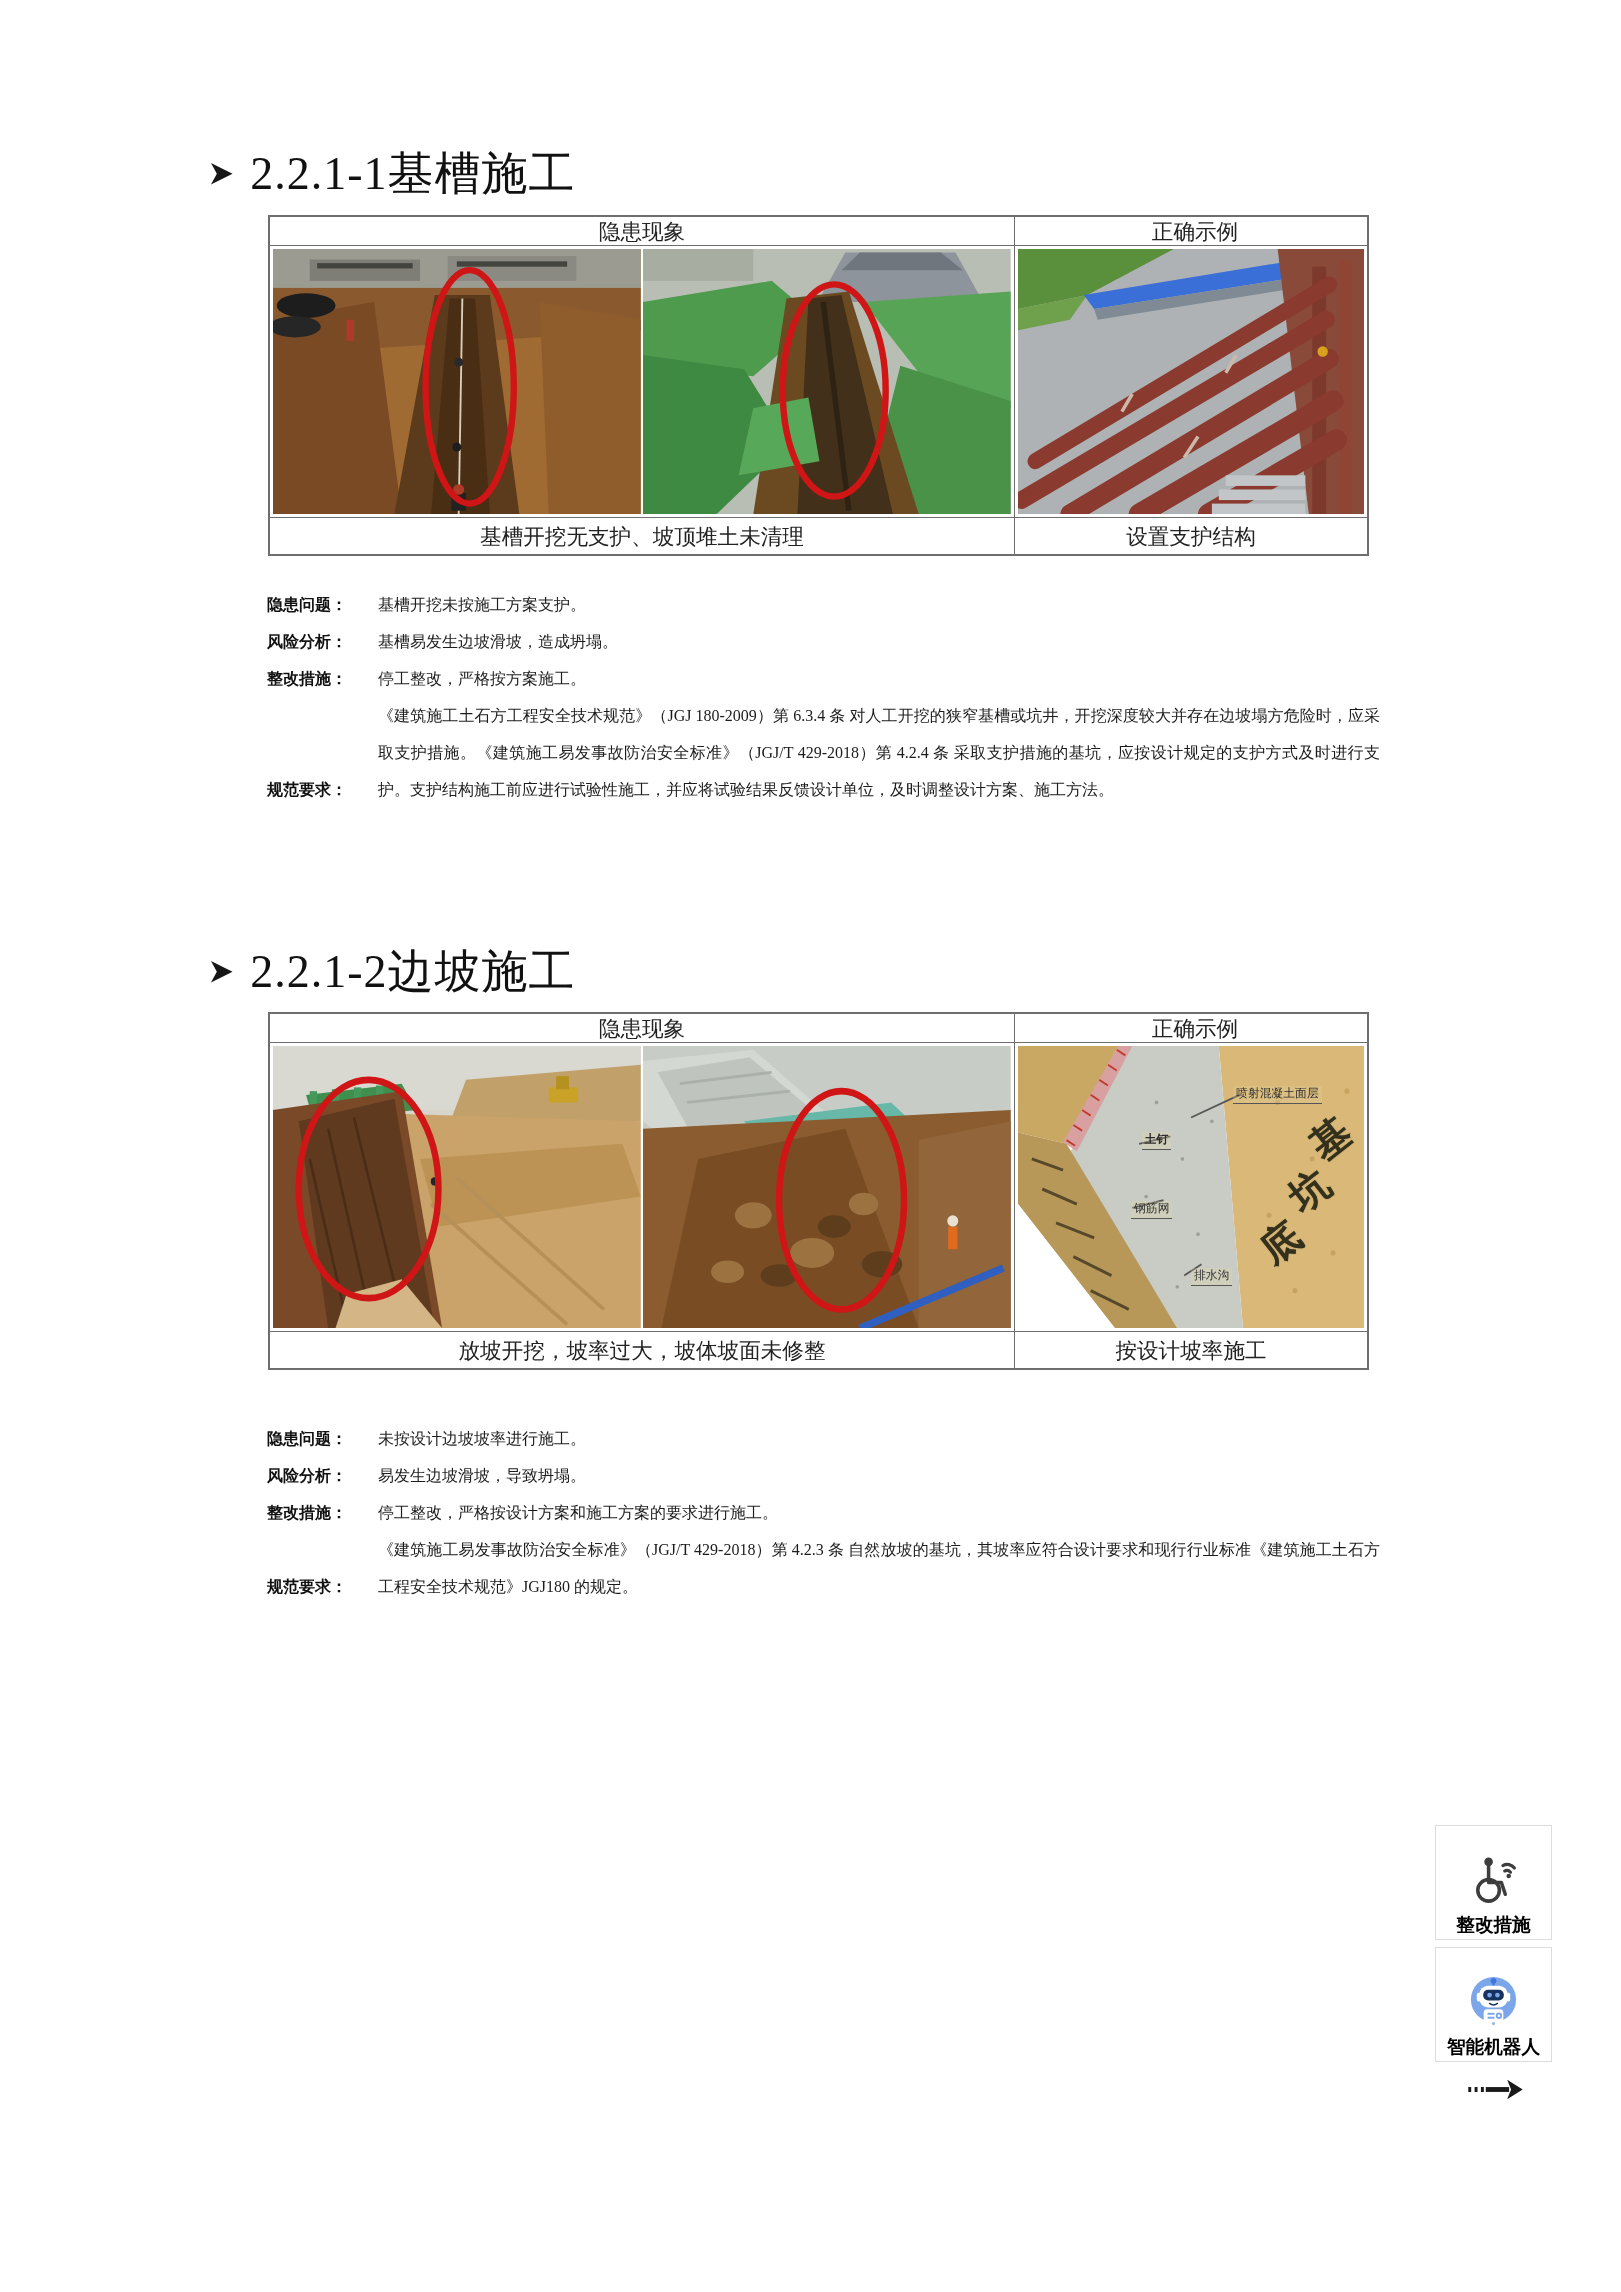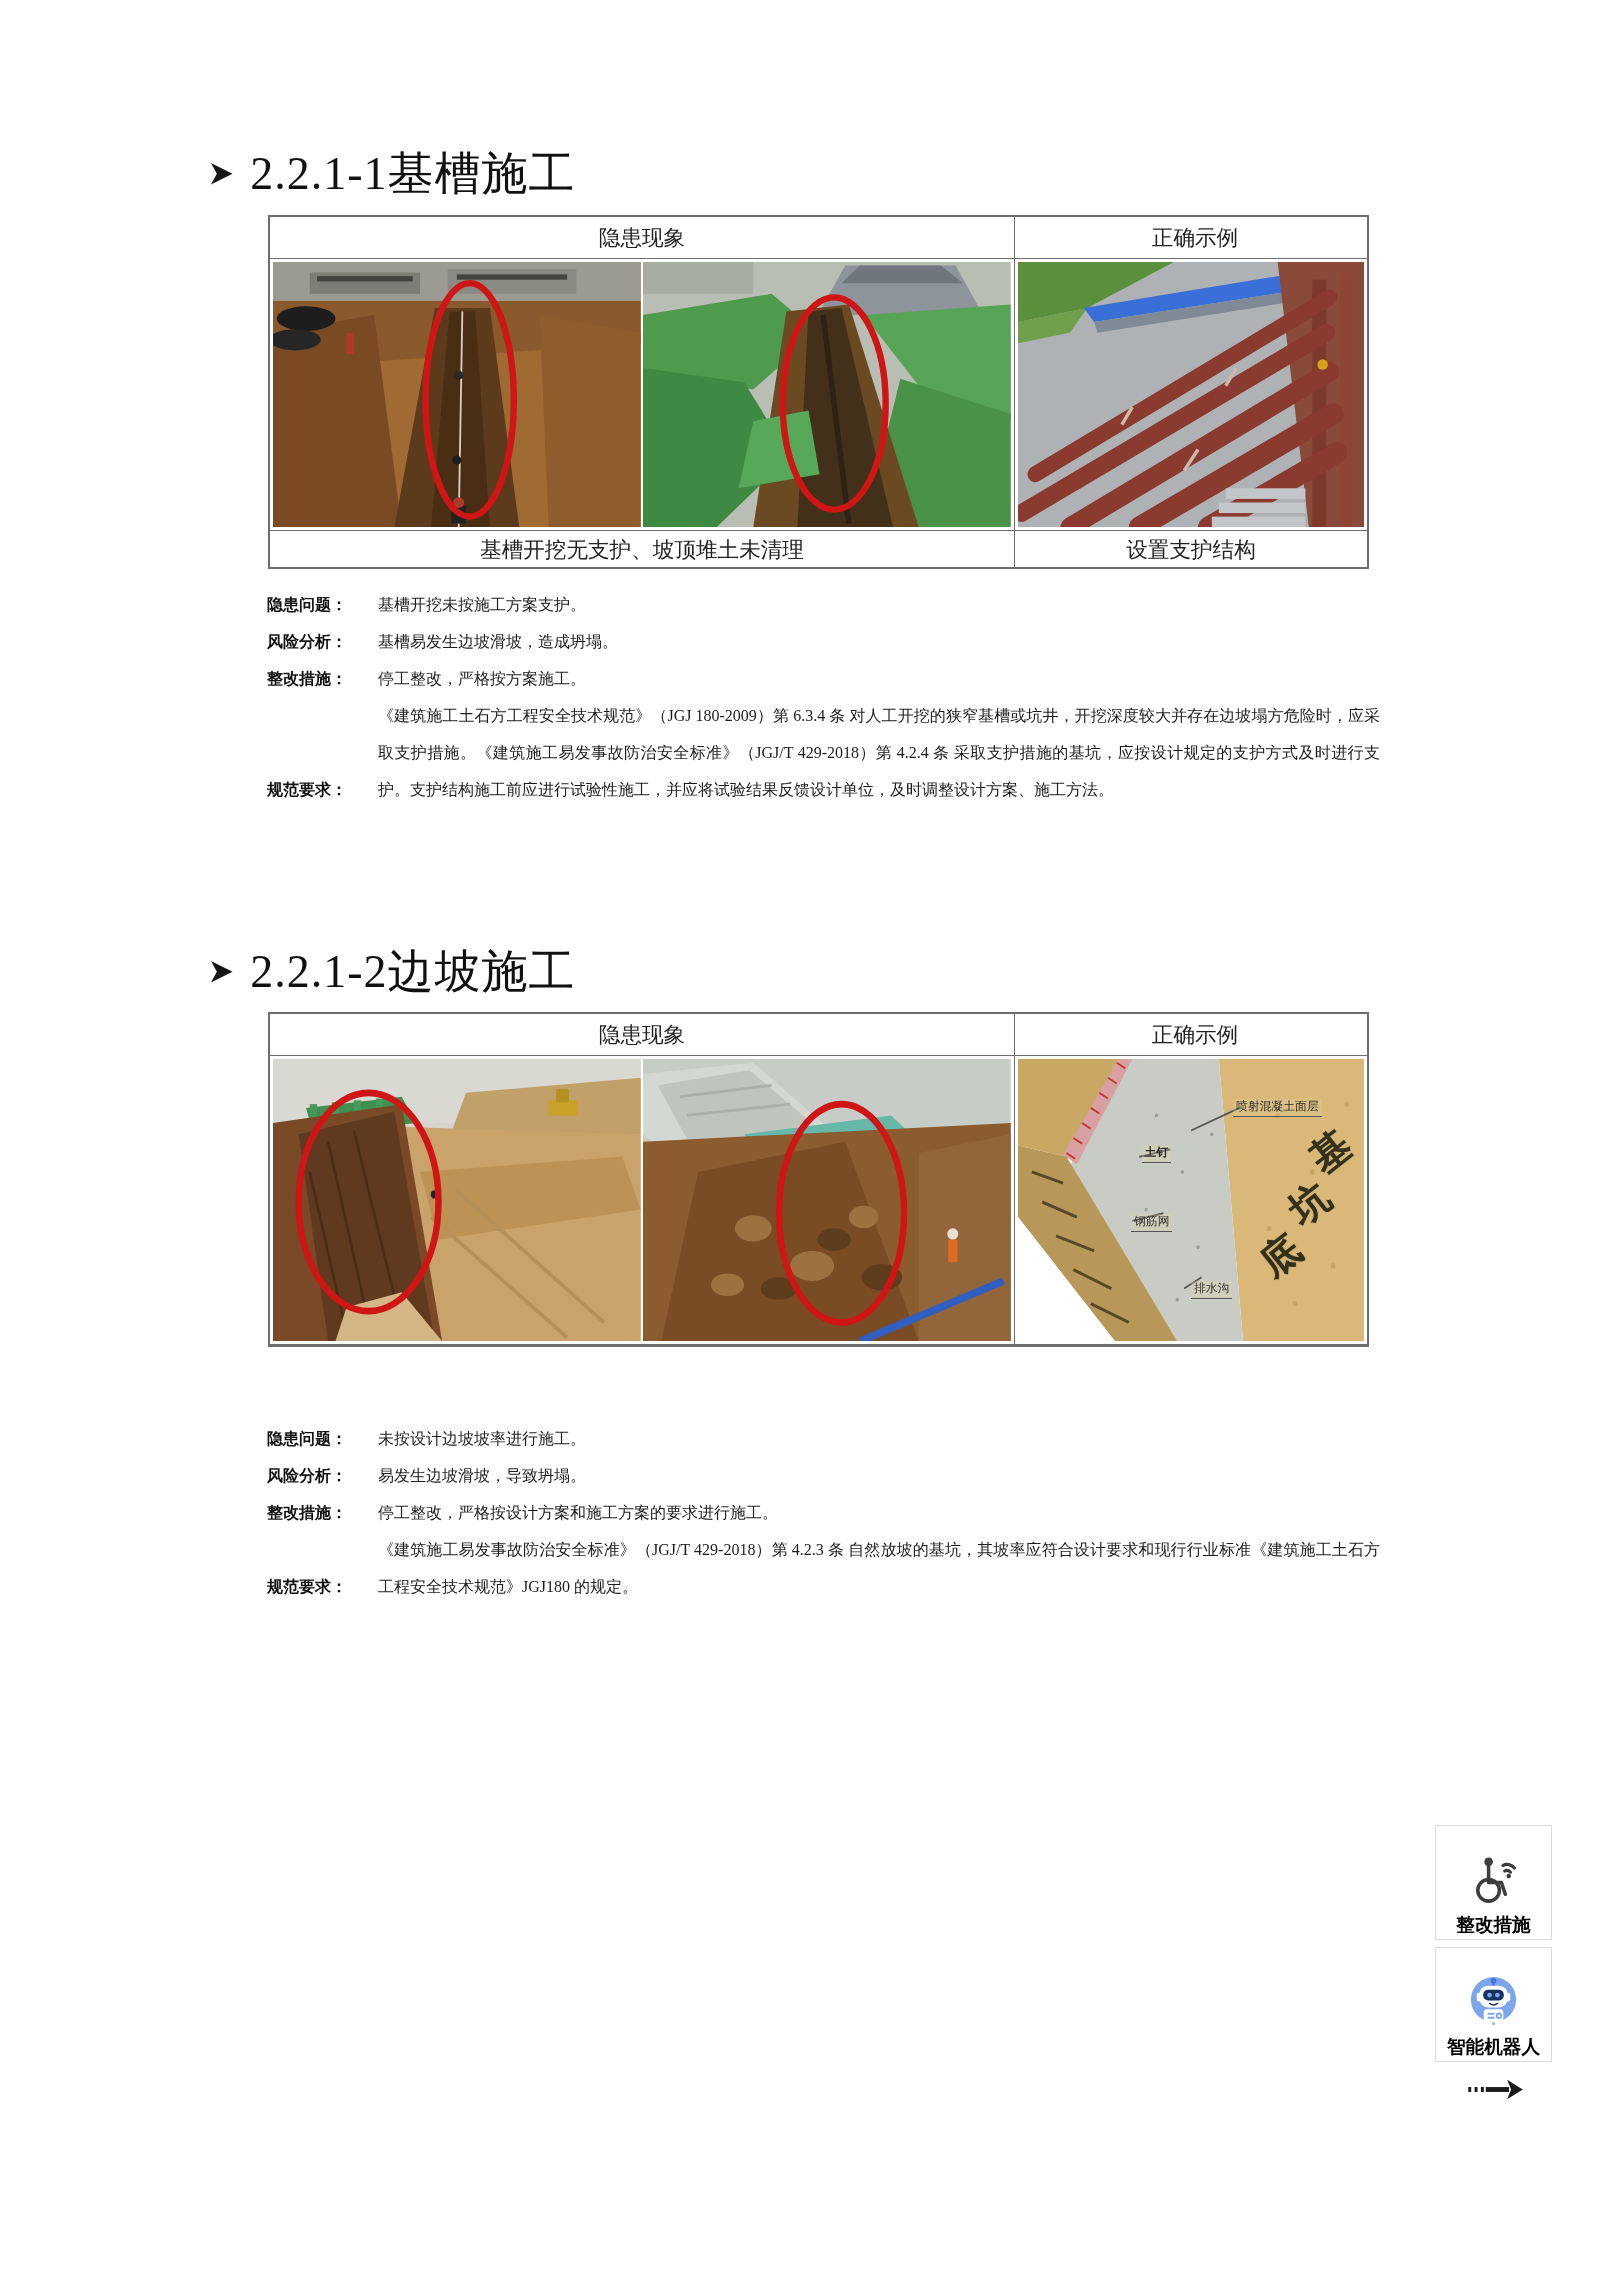--- a/index.html
+++ b/index.html
@@ -7,21 +7,21 @@
         font-family:"Liberation Serif","DejaVu Serif",serif;color:#1a1a1a;}
 
   
   .sec-heading{position:absolute;left:209px;display:flex;align-items:center;gap:15.7px;}
   .sec-heading .bullet{width:25.5px;height:25.5px;flex:0 0 auto;}
   .sec-heading .ht{font-size:46px;letter-spacing:1px;color:#111;}
 
   
   .doc-table{position:absolute;left:268px;width:1101px;border:2px solid #6e6e6e;background:#fff;box-sizing:border-box;}
   .t-row{display:flex;box-sizing:border-box;}
-  .t-row.hdr{height:42px;border-bottom:1px solid #6e6e6e;gap:8px;}
+  .t-row.hdr{height:29px;border-bottom:1px solid #6e6e6e;gap:8px;}
   .t-row.cap{height:36px;}
   .t-row.photos{border-bottom:1px solid #6e6e6e;}
   .c-left{width:745px;border-right:1px solid #6e6e6e;display:flex;align-items:center;justify-content:center;box-sizing:border-box;}
   .c-right{flex:1;display:flex;align-items:center;justify-content:center;box-sizing:border-box;}
   .cell-text{font-size:21.6px;color:#222;}
   .photo-strip{display:flex;gap:2.9px;padding:2.9px;align-items:stretch;}
   .photo-strip svg{display:block;}
   .rightcell-pad{padding:2.9px;position:relative;}
 
   
@@ -298,20 +298,28 @@
 
         <div class="diag-label" style="left:62%;top:15%;">喷射混凝土面层</div>
         <div class="diag-label" style="left:36%;top:31%;font-weight:bold;">土钉</div>
         <div class="diag-label" style="left:33%;top:55%;">钢筋网</div>
         <div class="diag-label" style="left:50%;top:78%;">排水沟</div>
         <div class="pit-char" style="left:84%;top:24%;">基</div>
         <div class="pit-char" style="left:78%;top:42%;">坑</div>
         <div class="pit-char" style="left:70%;top:60%;">底</div>
       </div>
     </div>
+    <div class="t-row cap">
+      <div class="c-left">
+          <span class="cell-text">放坡开挖，坡率过大，坡体坡面未修整</span>
+        </div>
+      <div class="c-right">
+          <span class="cell-text">按设计坡率施工</span>
+        </div>
+    </div>
   </div>
 
   <div class="details" style="top:1420px;">
     <div class="detail-row">
       <span class="detail-label">隐患问题：</span>
       <span class="detail-text">未按设计边坡坡率进行施工。</span>
     </div>
     <div class="detail-row">
       <span class="detail-label">风险分析：</span>
       <span class="detail-text">易发生边坡滑坡，导致坍塌。</span>

